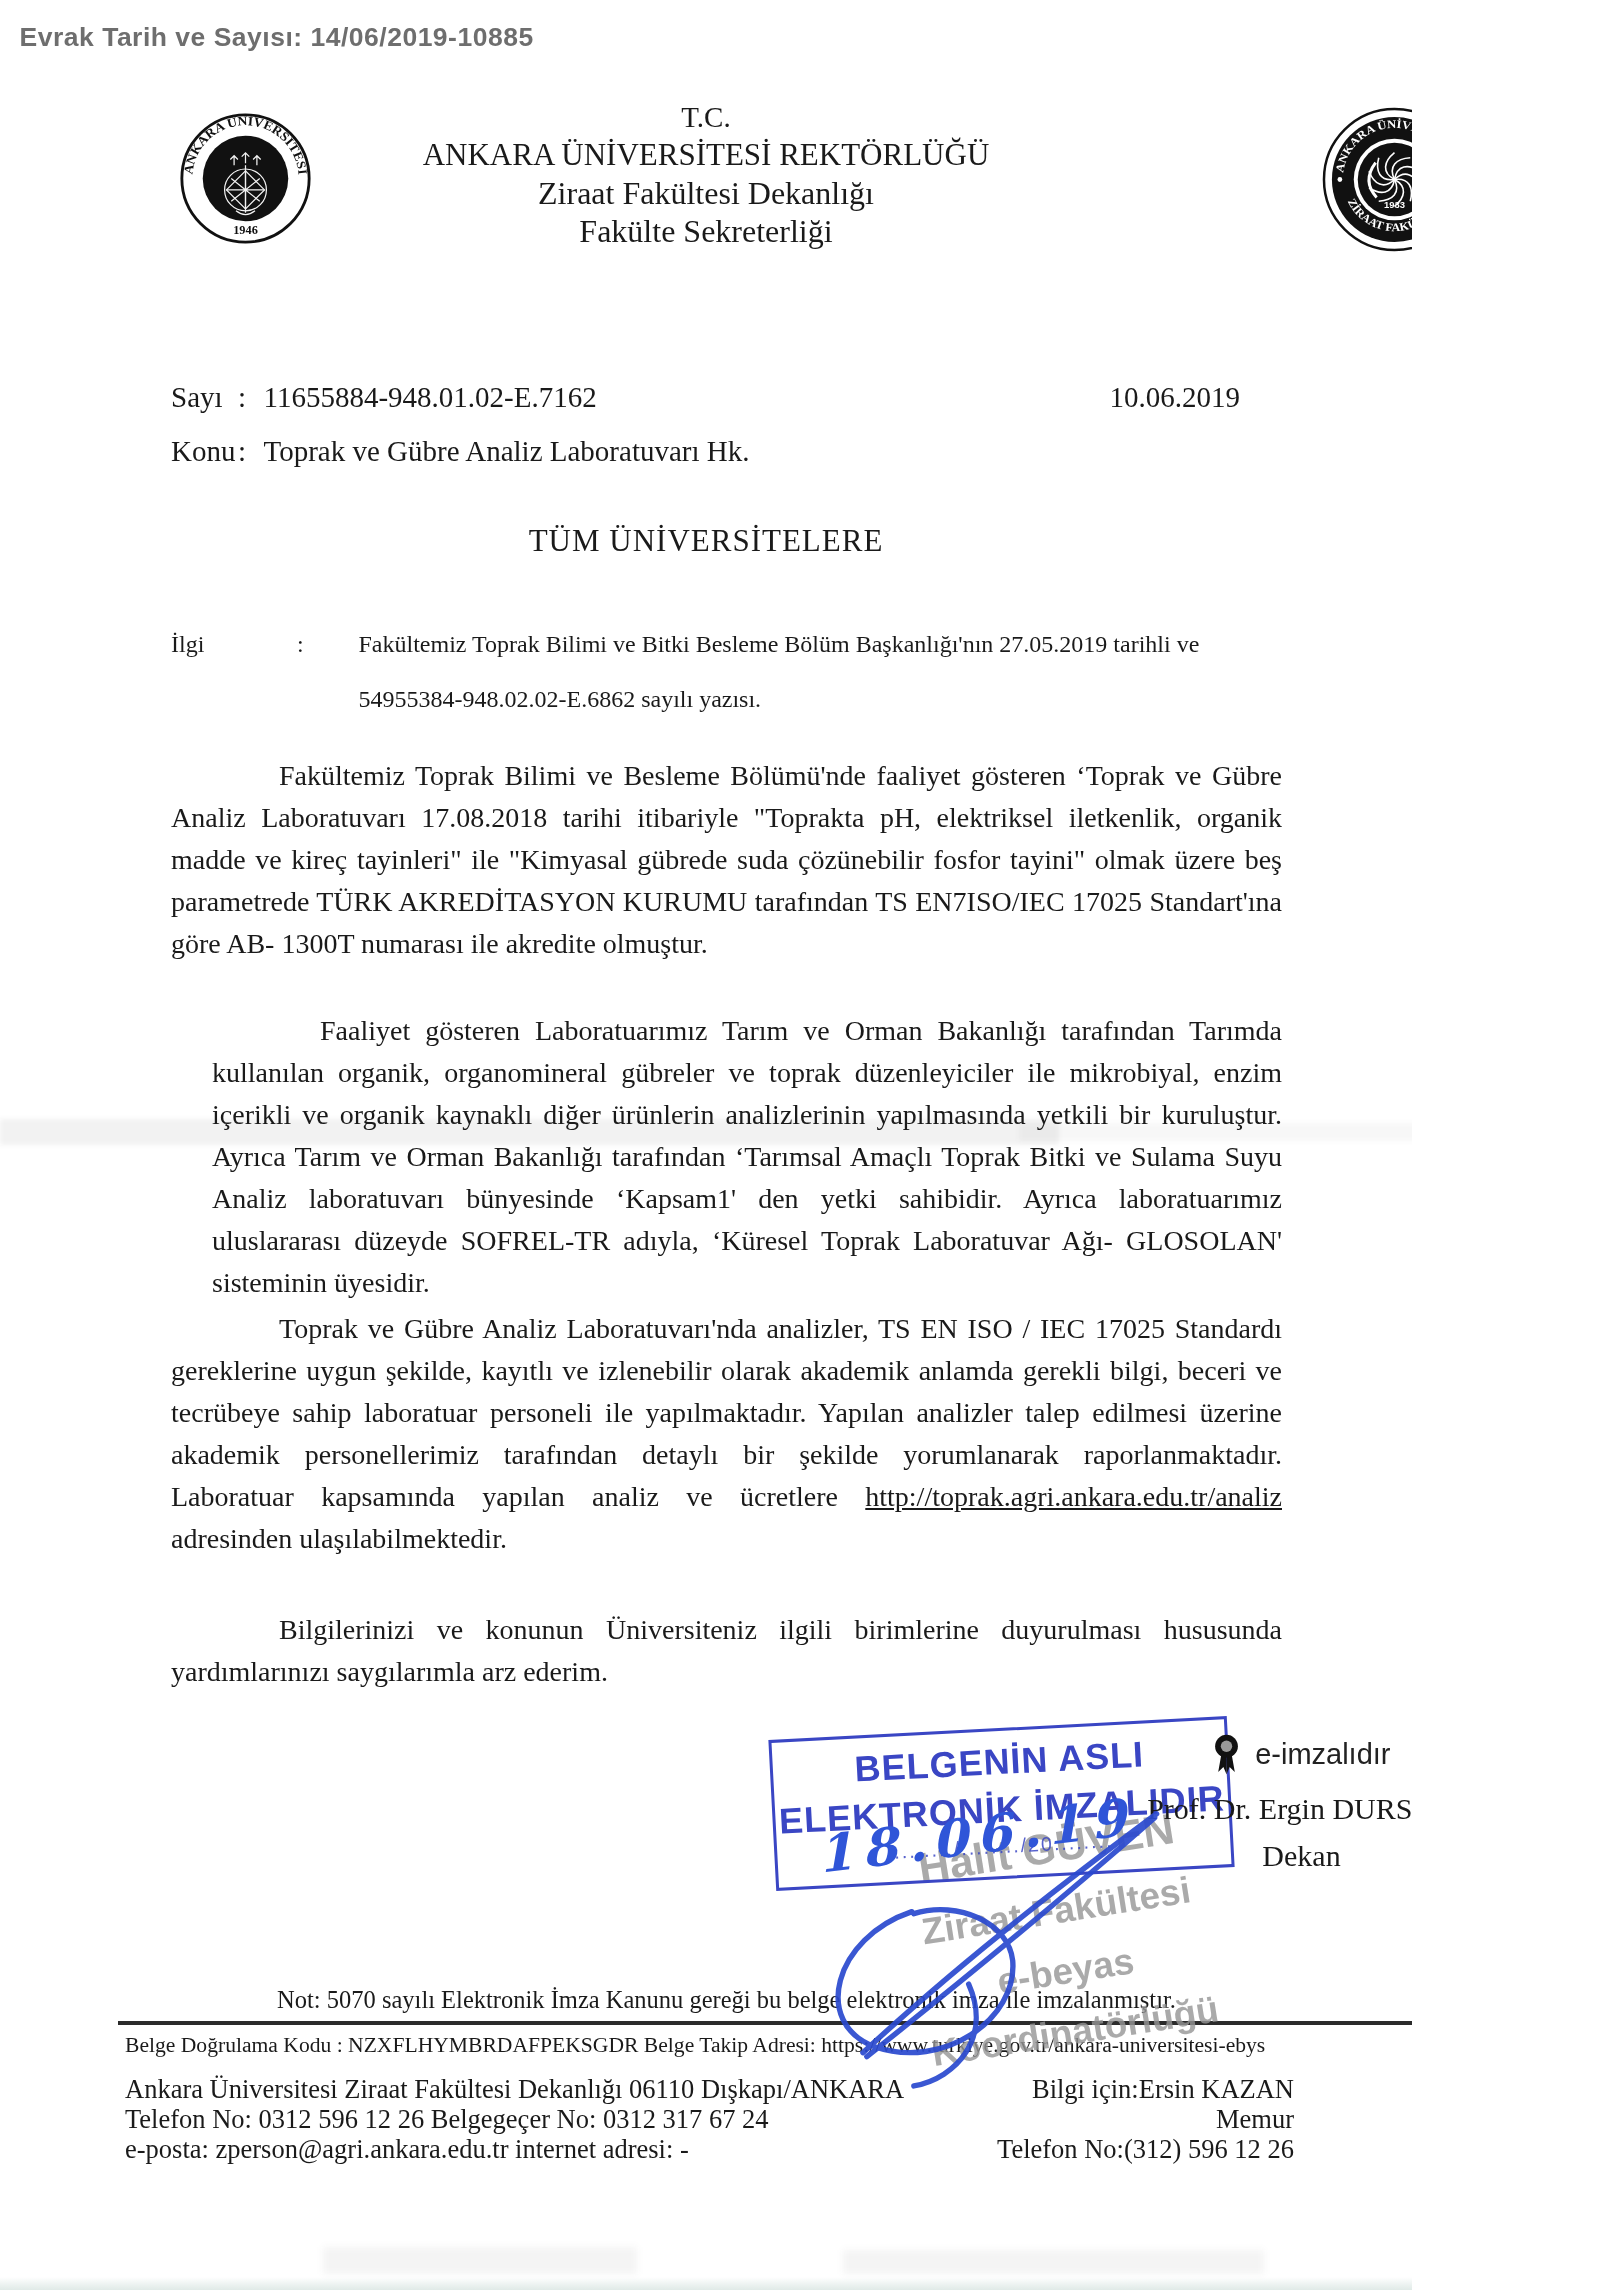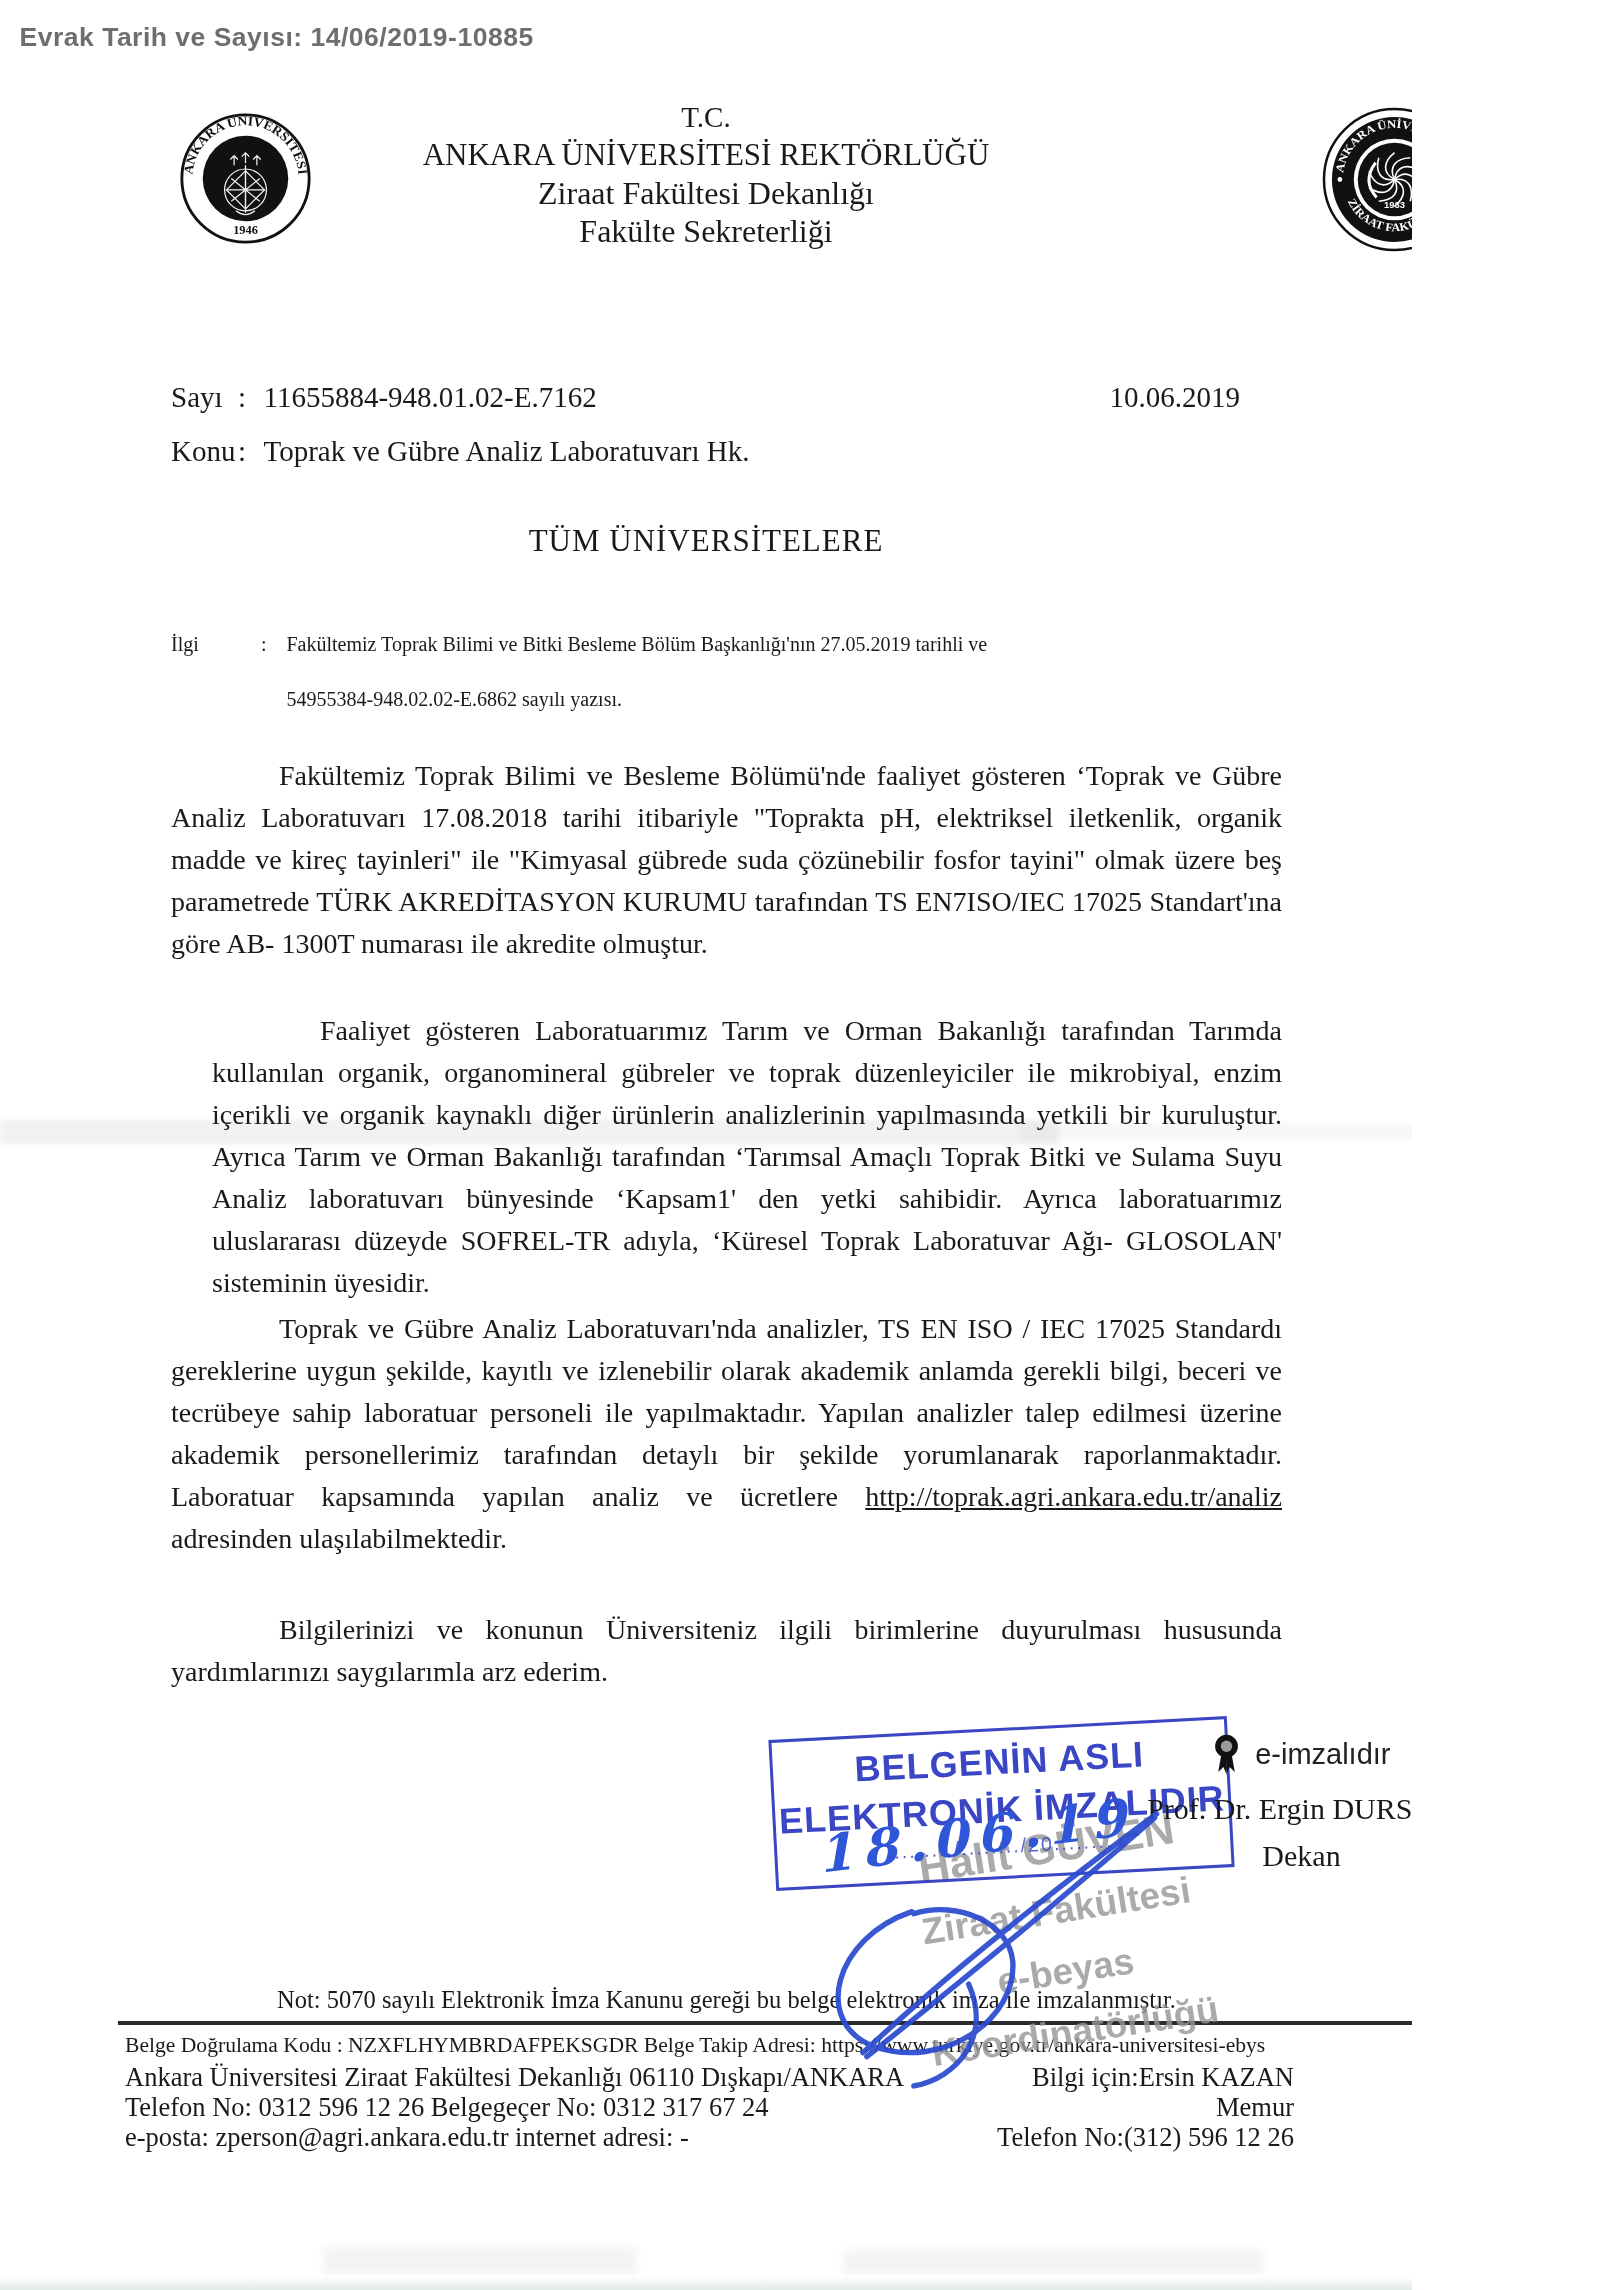--- a/index.html
+++ b/index.html
@@ -23,21 +23,21 @@
   .meta{position:absolute;top:370px;left:171px;font-size:29px;}
   .meta-row{display:flex;line-height:54px;}
   .meta-label{width:67px;}
   .meta-colon{width:25.5px;text-align:left;}
   .date{position:absolute;top:370px;right:172px;font-size:29px;line-height:54px;}
 
   .recipient{position:absolute;top:523px;left:0;width:100%;text-align:center;
              font-size:31px;letter-spacing:1px;}
 
   
-  .ilgi{position:absolute;top:617px;left:171px;right:130px;font-size:20px;line-height:55px;display:flex;}
+  .ilgi{position:absolute;top:617px;left:171px;right:130px;font-size:24px;line-height:55px;display:flex;gap:36px;}
   .ilgi-label{width:90px;}
   .ilgi-colon{width:25.5px;}
   .ilgi-text{flex:1;}
 
   
   .para{position:absolute;left:171px;right:130px;font-size:28px;line-height:42px;
         text-align:justify;text-indent:108px;margin:0;}
   .p1{top:755px;}
   .p2{top:1010px;margin-left:41px;}
   .p3{top:1308px;}
@@ -66,21 +66,21 @@
   .esign-row{display:flex;align-items:center;justify-content:center;gap:13.7px;}
   .esign-label{font-family:"Liberation Sans",sans-serif;font-size:29px;color:#222;}
   .signer-name{font-size:30px;margin-top:15.7px;}
   .signer-title{font-size:30px;margin-top:13.7px;}
 
   
   .note{position:absolute;top:1986px;left:171px;right:130px;text-align:center;font-size:24.5px;z-index:1;}
   .rule{position:absolute;top:2021px;left:118px;width:1384px;height:3.9px;background:#2b2b2b;}
   .footer{position:absolute;top:2031px;left:125px;right:118px;font-size:26.5px;}
   .footer-l1{font-size:21.6px;line-height:29px;}
-  .footer-cols{display:flex;justify-content:space-between;margin-top:2px;}
+  .footer-cols{display:flex;justify-content:space-between;margin-top:14px;}
   .footer-left div{line-height:30px;}
   .footer-right{text-align:right;}
   .footer-right div{line-height:30px;}
 
   
   .smudge{position:absolute;background:rgba(40,40,40,0.06);filter:blur(2.9px);z-index:0;}
   .sm1{top:1119px;left:0;width:1059px;height:25.5px;}
   .sm2{top:1123px;left:1019px;width:470px;height:17.6px;background:rgba(40,40,40,0.04);}
   .sm3{top:2247px;left:323px;width:314px;height:27.4px;background:rgba(40,40,40,0.05);filter:blur(3.9px);}
   .sm4{top:2250px;left:843px;width:421px;height:23.5px;background:rgba(40,40,40,0.05);filter:blur(3.9px);}

